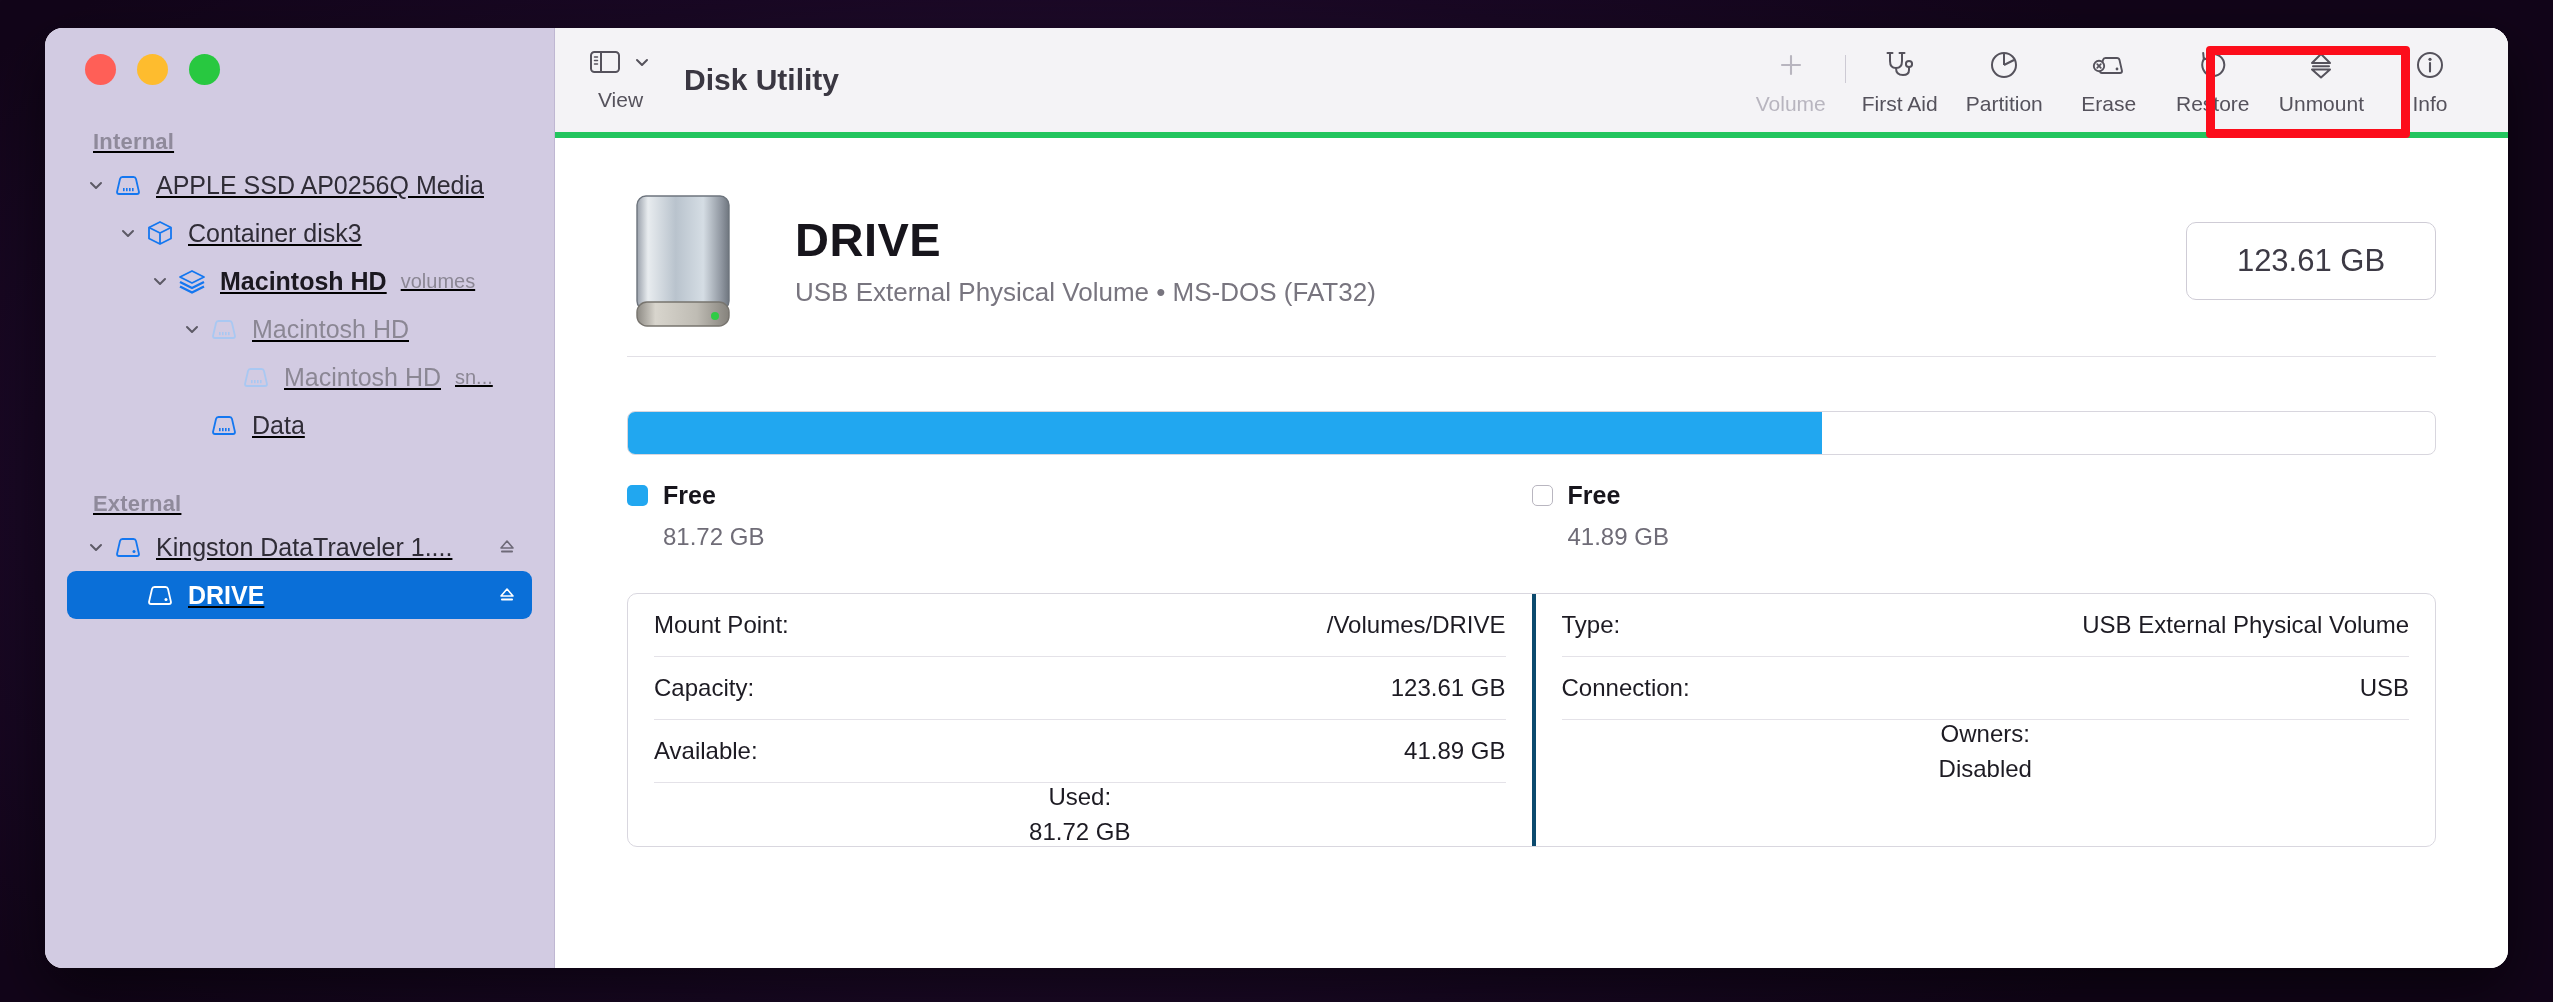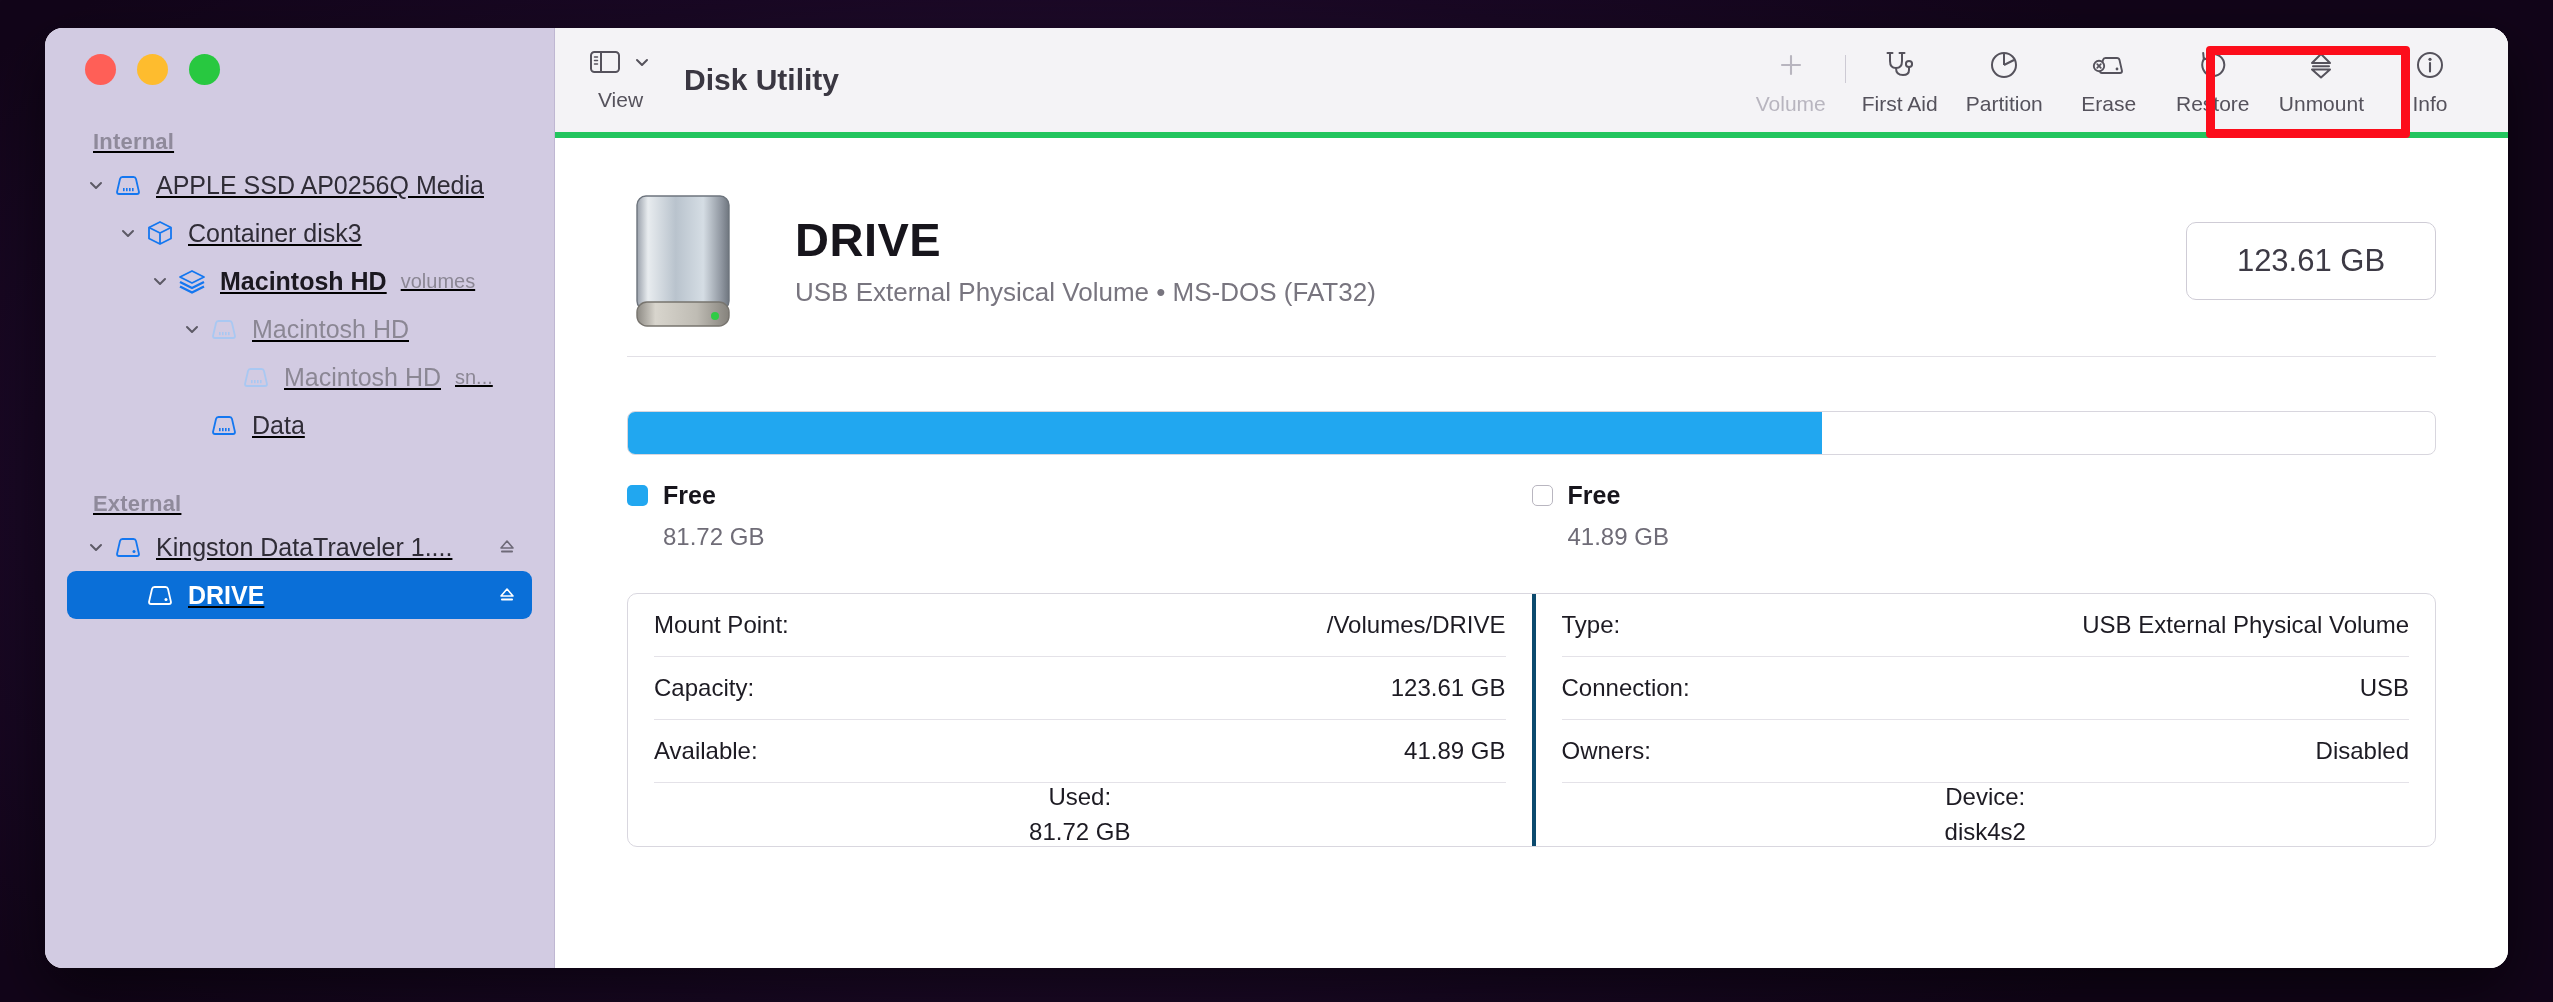--- a/index.html
+++ b/index.html
@@ -504,22 +504,18 @@
             <span class="info-val">USB External Physical Volume</span>
           </div>
           <div class="info-row">
             <span class="info-key">Connection:</span>
             <span class="info-val">USB</span>
           </div>
           <div class="info-row">
             <span class="info-key">Owners:</span>
             <span class="info-val">Disabled</span>
           </div>
-          <div class="info-row">
-            <span class="info-key">Device:</span>
-            <span class="info-val">disk4s2</span>
-          </div>
         </div>
       </div>
 
     </div>
   </div>
 </div>
 
 </body></html>

